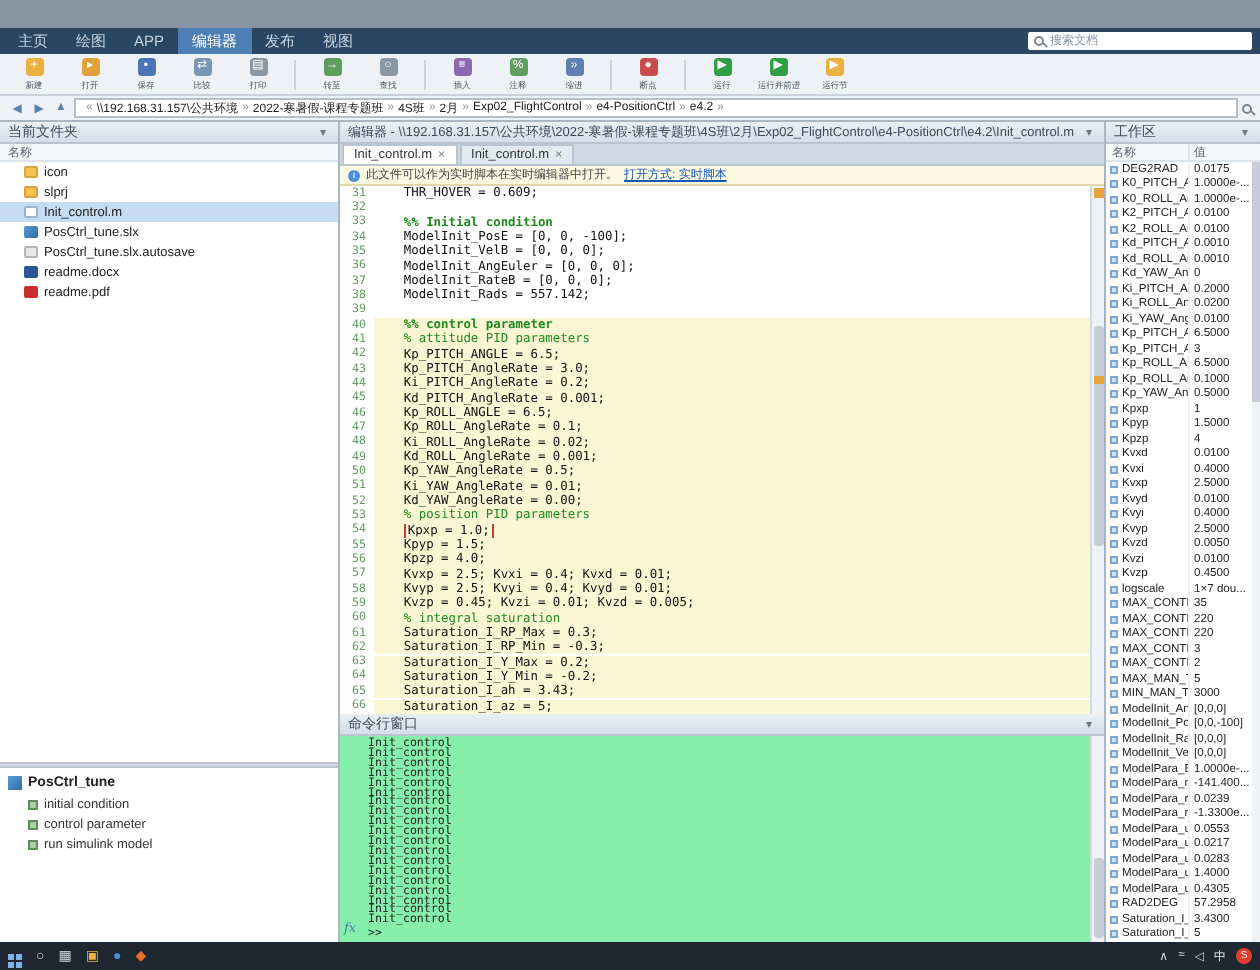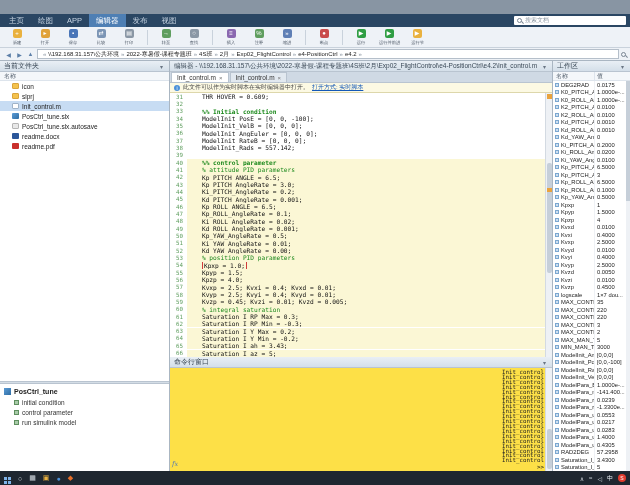--- a/index.html
+++ b/index.html
@@ -77,21 +77,21 @@
   .ln{width:17px;flex:0 0 auto;text-align:right;padding-right:4px;font-size:5.8px;color:#5f9e5f;}
   .ct{flex:1;font-size:6.2px;color:#111;white-space:pre;line-height:7.3px;overflow:hidden;}
   .ct.hl{background:#fbf7d5;}
   .ct.comment,.ct.section{color:#1e8a1e;}
   .ct.section{font-weight:bold;}
   .rb{border:1px solid #d03b3b;padding:0 1px;}
   .vscroll{position:absolute;top:0;right:0;bottom:0;width:7px;background:#eef1f5;border-left:1px solid #d3dae2;}
   .vflag{position:absolute;top:1px;left:1px;width:5px;height:5px;background:#e9a33d;}
   .vthumb{position:absolute;left:1px;width:5px;top:70px;height:110px;background:#c6cfd9;border-radius:2px;}
   .vtick{position:absolute;left:1px;width:5px;height:4px;background:#e9a33d;top:95px;}
-  .cmd{height:103px;position:relative;background:#fde047;padding:2px 8px 0 14px;flex:0 0 auto;overflow:hidden;font-family:"DejaVu Sans Mono",monospace;text-align:right;}
+  .cmd{height:103px;position:relative;background:#86efac;padding:2px 8px 0 14px;flex:0 0 auto;overflow:hidden;font-family:"DejaVu Sans Mono",monospace;}
   .cline{font-size:5.8px;line-height:4.9px;color:#222;white-space:nowrap;}
   .cline.prompt{margin-top:2px;color:#111;}
   .fx{position:absolute;left:2px;bottom:3px;font-size:6.5px;font-style:italic;color:#4a76b8;font-family:"DejaVu Serif",serif;}
   .cmdscroll{position:absolute;top:0;right:0;bottom:0;width:7px;background:#eef1f5;border-left:1px solid #d3dae2;}
   .cthumb{position:absolute;left:1px;width:5px;bottom:2px;height:40px;background:#c6cfd9;border-radius:2px;}
 
   
   .right{position:absolute;top:61px;right:0;width:77px;bottom:14px;background:#fff;display:flex;flex-direction:column;}
   .wscols{height:9px;display:flex;background:#f4f7fa;border-bottom:1px solid #dde4ec;font-size:6px;color:#5a6673;flex:0 0 auto;}
   .wscols .c1{width:42px;padding-left:3px;border-right:1px solid #dde4ec;}

